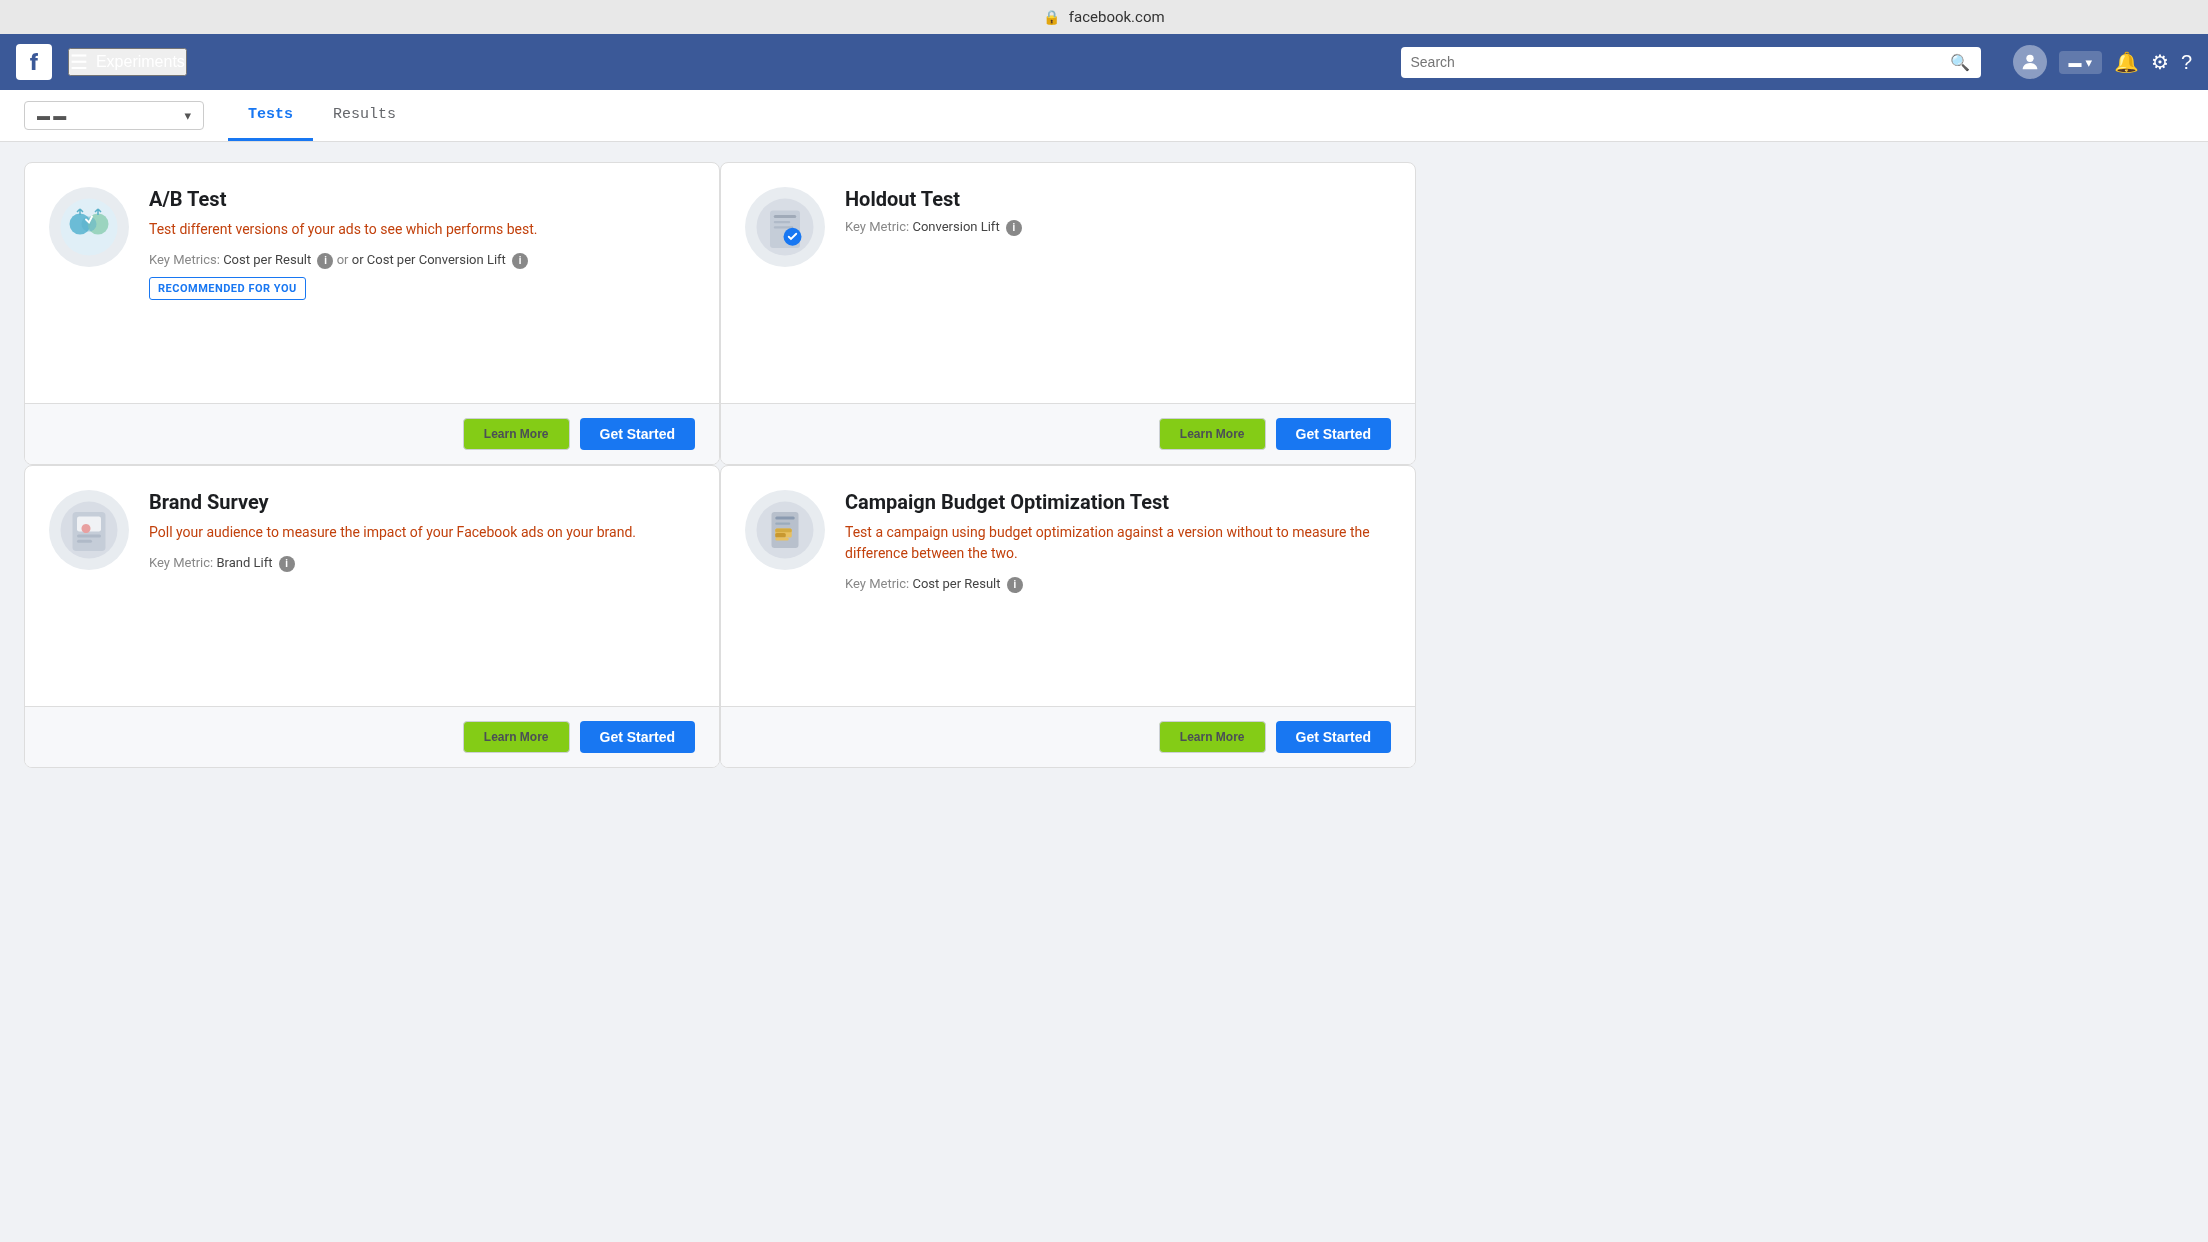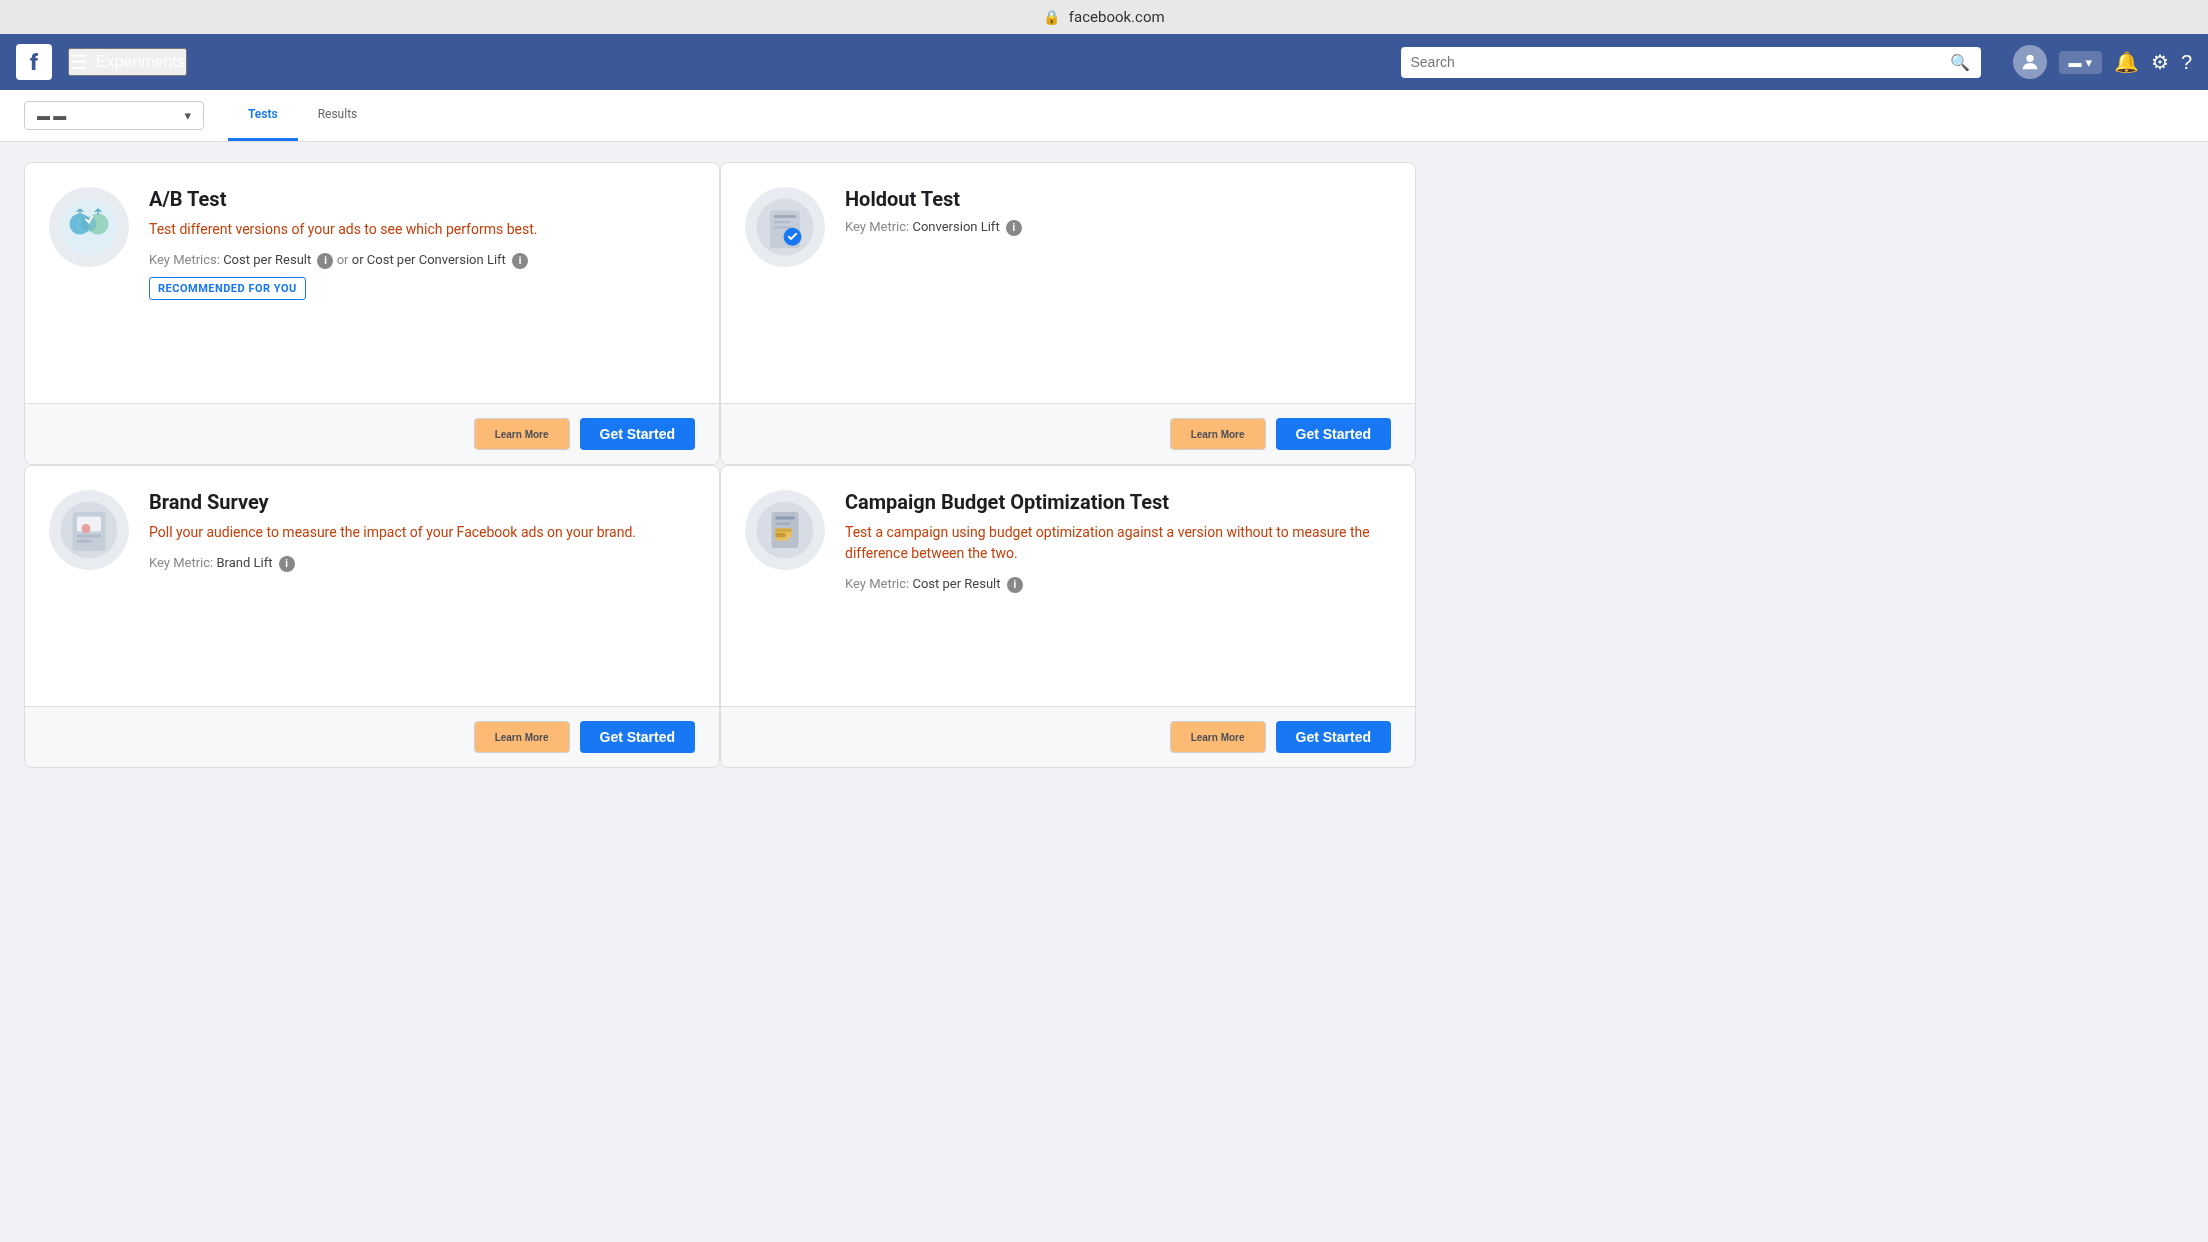--- a/index.html
+++ b/index.html
@@ -125,26 +125,27 @@
       min-width: 180px;
     }
     .tab-group {
       display: flex;
       margin-left: 24px;
       height: 100%;
     }
     .tab {
       padding: 0 20px;
       display: flex; align-items: center;
-      font-size: 12px;
+      font-size: 15px;
       cursor: pointer;
       color: #65676b;
       border-bottom: 3px solid transparent;
       height: 100%;
       text-decoration: none;
+      font-family: Liberation Mono, monospace;
     }
     .tab.active {
       color: #1877f2;
       border-bottom-color: #1877f2;
       font-weight: 600;
     }
 
     
     .main-content {
       padding: 20px 24px;
@@ -227,25 +228,25 @@
     }
     .card-footer {
       background: #f7f8fa;
       border-top: 1px solid #ddd;
       padding: 14px 24px;
       display: flex;
       justify-content: flex-end;
       gap: 10px;
     }
     .btn-learn {
-      background: #fdba74;
+      background: #84cc16;
       border: 1px solid #ccd0d5;
       border-radius: 4px;
       padding: 8px 20px;
-      font-size: 10px;
+      font-size: 12px;
       font-weight: 600;
       color: #4b4f56;
       cursor: pointer;
     }
     .btn-start {
       background: #1877f2;
       border: none;
       border-radius: 4px;
       padding: 8px 20px;
       font-size: 14px;

